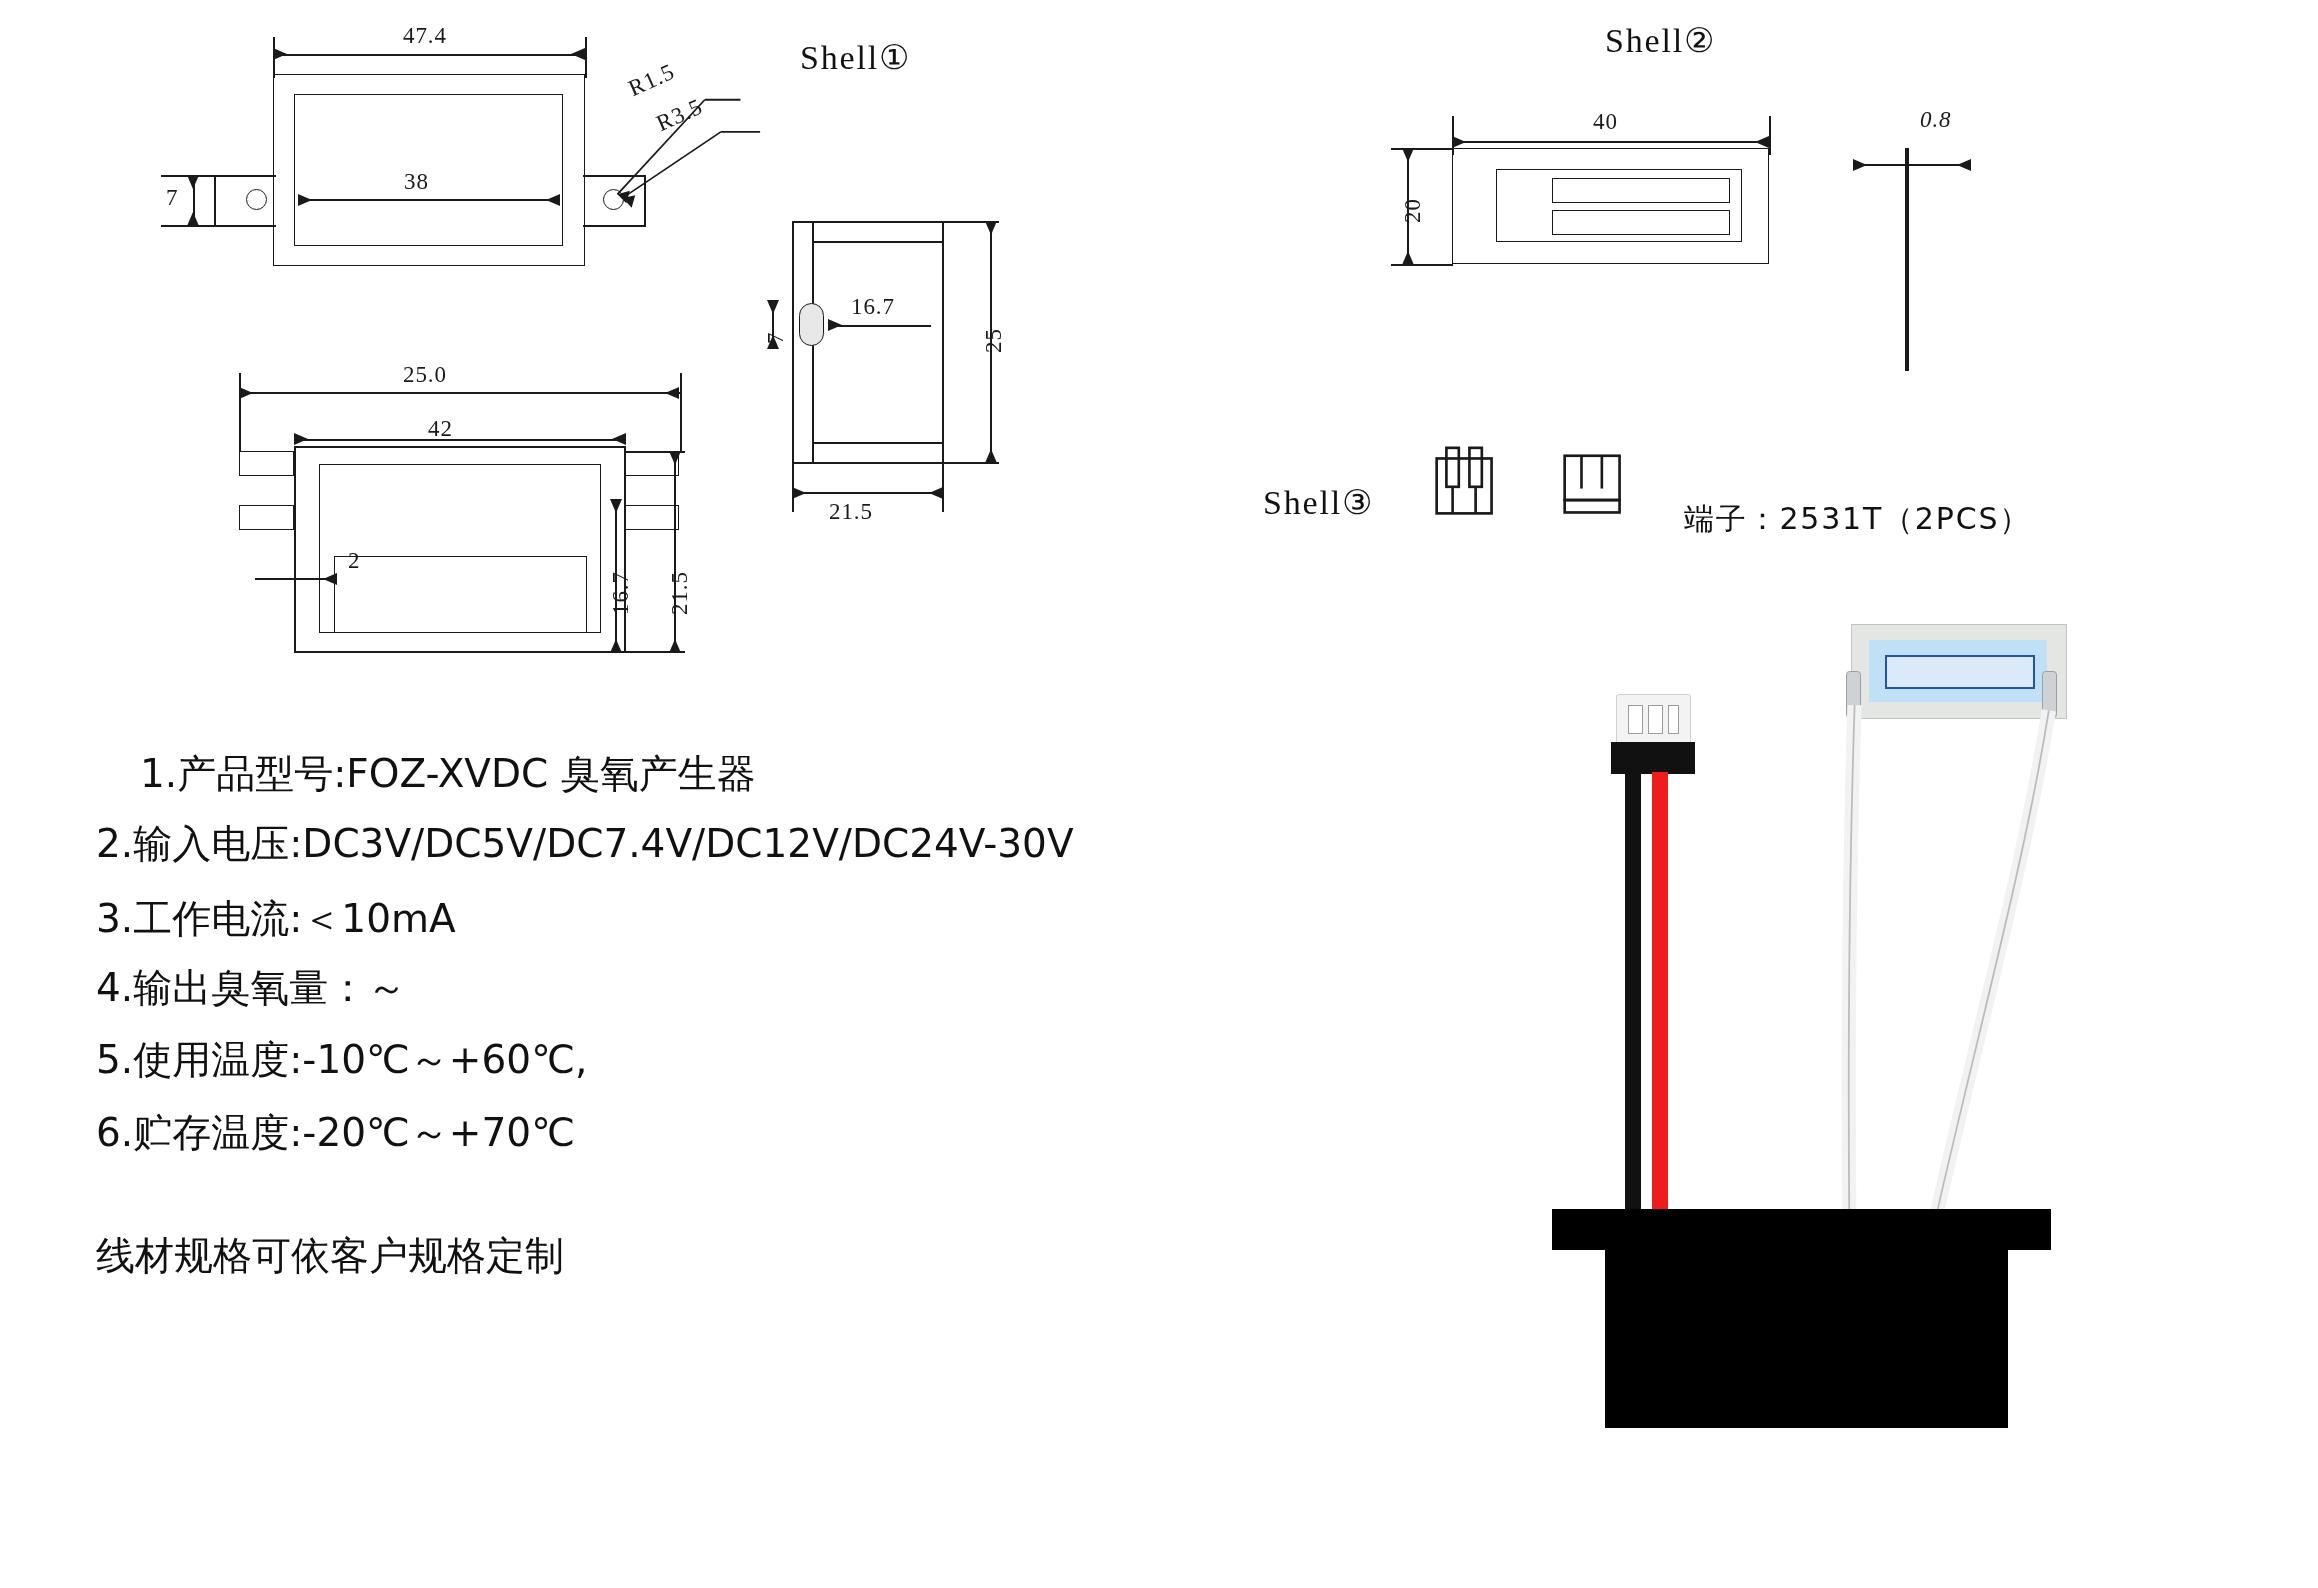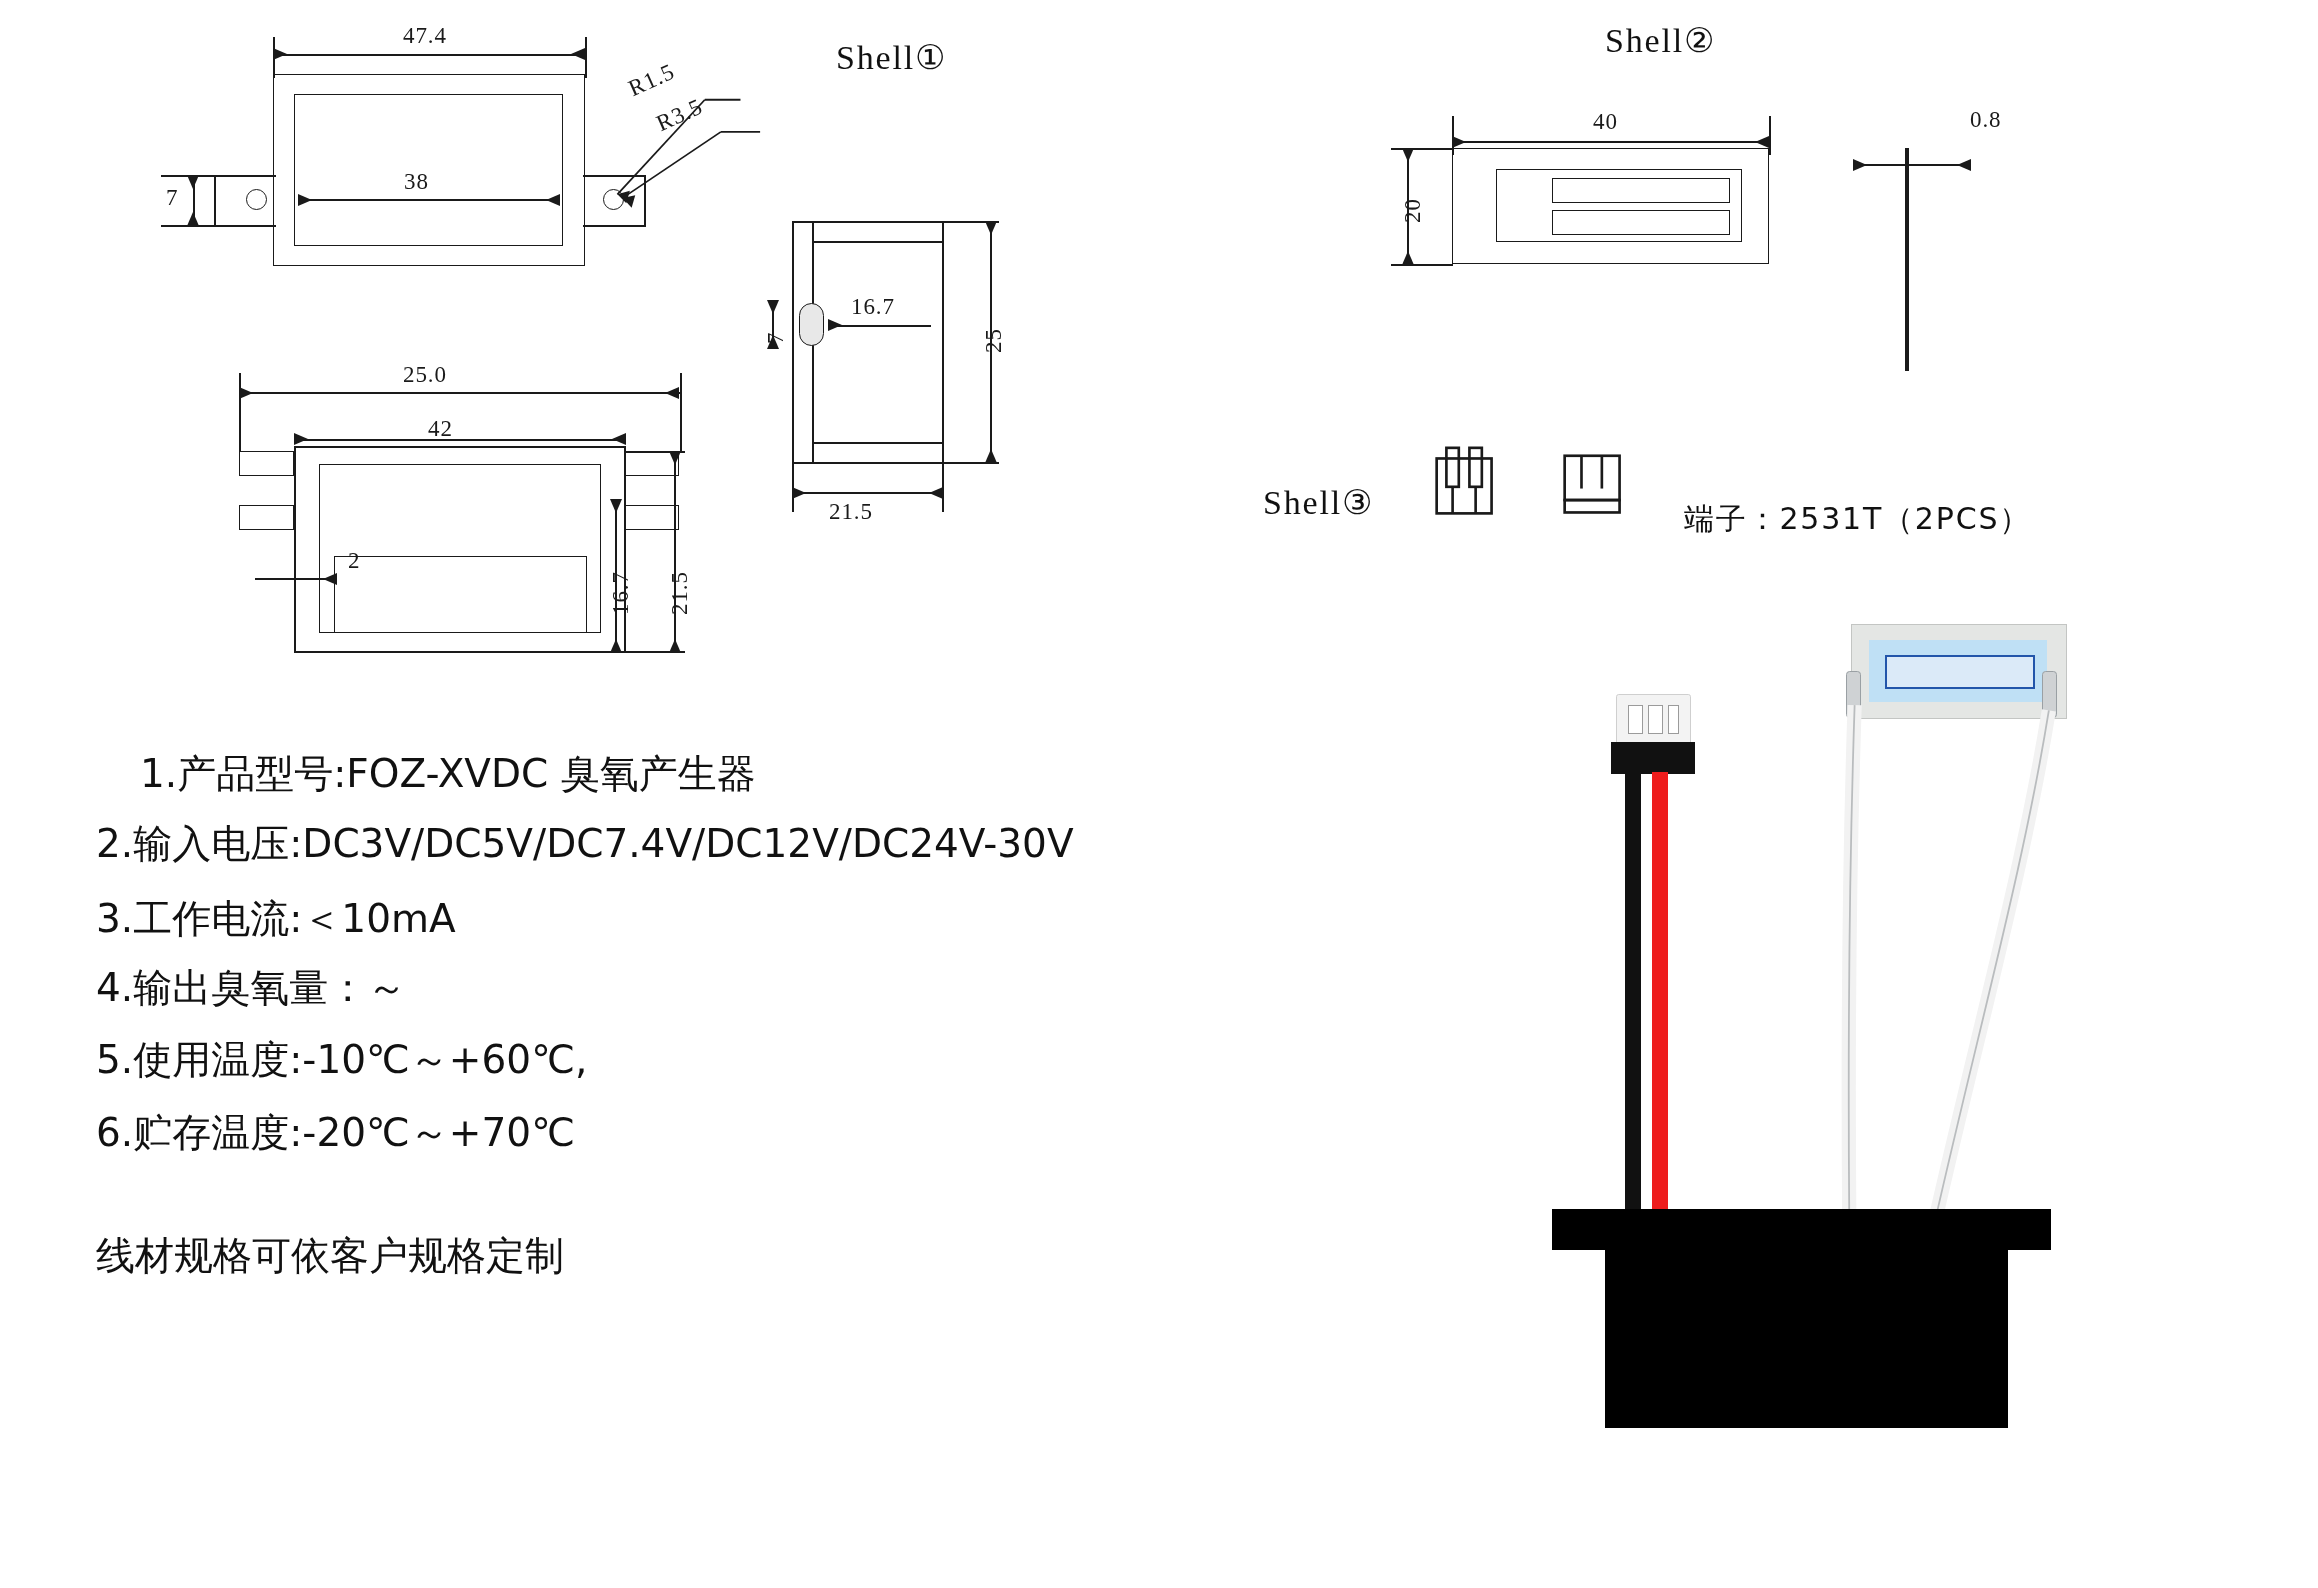--- a/index.html
+++ b/index.html
@@ -78,21 +78,21 @@
     <line x1="52" y1="128" x2="150" y2="22" stroke="#1a1a1a" stroke-width="2"></line>
     <line x1="150" y1="22" x2="190" y2="22" stroke="#1a1a1a" stroke-width="2"></line>
     <polygon points="52,128 66,124 62,138" fill="#1a1a1a"></polygon>
     <line x1="58" y1="132" x2="168" y2="58" stroke="#1a1a1a" stroke-width="2"></line>
     <line x1="168" y1="58" x2="212" y2="58" stroke="#1a1a1a" stroke-width="2"></line>
     <polygon points="58,132 72,129 68,143" fill="#1a1a1a"></polygon>
   </svg>
   <div class="lbl" style="left:630px;top:77px;transform:rotate(-24deg);transform-origin:left center;">R1.5</div>
   <div class="lbl" style="left:658px;top:112px;transform:rotate(-24deg);transform-origin:left center;">R3.5</div>
 
-  <div class="title" style="left:836px;top:37px;">Shell①</div>
+  <div class="title" style="left:800px;top:37px;">Shell①</div>
 
   <div class="ln h" style="left:792px;top:221px;width:152px;"></div>
   <div class="ln v" style="left:792px;top:221px;height:243px;"></div>
   <div class="ln v" style="left:942px;top:221px;height:243px;"></div>
   <div class="ln h" style="left:792px;top:462px;width:152px;"></div>
   <div class="ln v" style="left:812px;top:221px;height:243px;"></div>
   <div class="ln h" style="left:812px;top:241px;width:132px;"></div>
   <div class="ln h" style="left:812px;top:442px;width:132px;"></div>
   <div class="box" style="left:799px;top:303px;width:25px;height:43px;border-radius:12.5px;background:#e8e8e8;"></div>
 
@@ -177,21 +177,21 @@
   <div class="ln h" style="left:1391px;top:264px;width:62px;"></div>
   <div class="ln v" style="left:1407px;top:148px;height:116px;"></div>
   <div class="arrow ar-d" style="left:1402px;top:148px;"></div>
   <div class="arrow ar-u" style="left:1402px;top:251px;"></div>
   <div class="lbl rot" style="left:1400px;top:223px;transform:rotate(-90deg);">20</div>
 
   <div class="ln v" style="left:1905px;top:148px;height:223px;width:3.6px;"></div>
   <div class="ln h" style="left:1853px;top:164px;width:118px;"></div>
   <div class="arrow ar-r" style="left:1853px;top:159px;"></div>
   <div class="arrow ar-l" style="left:1957px;top:159px;"></div>
-  <div class="lbl" style="left:1970px;top:107px;">0.8</div>
+  <div class="lbl" style="left:1920px;top:107px;font-style:italic;">0.8</div>
 
   <div class="title" style="left:1263px;top:482px;">Shell③</div>
 
   <svg class="dia" style="left:1434px;top:446px;width:62px;height:71px;" viewBox="0 0 70 80" width="62" height="71">
     <rect x="3" y="14" width="62" height="62" fill="none" stroke="#1a1a1a" stroke-width="3"></rect>
     <rect x="14" y="2" width="14" height="44" fill="none" stroke="#1a1a1a" stroke-width="3"></rect>
     <rect x="40" y="2" width="14" height="44" fill="none" stroke="#1a1a1a" stroke-width="3"></rect>
     <line x1="21" y1="46" x2="21" y2="76" stroke="#1a1a1a" stroke-width="3"></line>
     <line x1="47" y1="46" x2="47" y2="76" stroke="#1a1a1a" stroke-width="3"></line>
   </svg>

